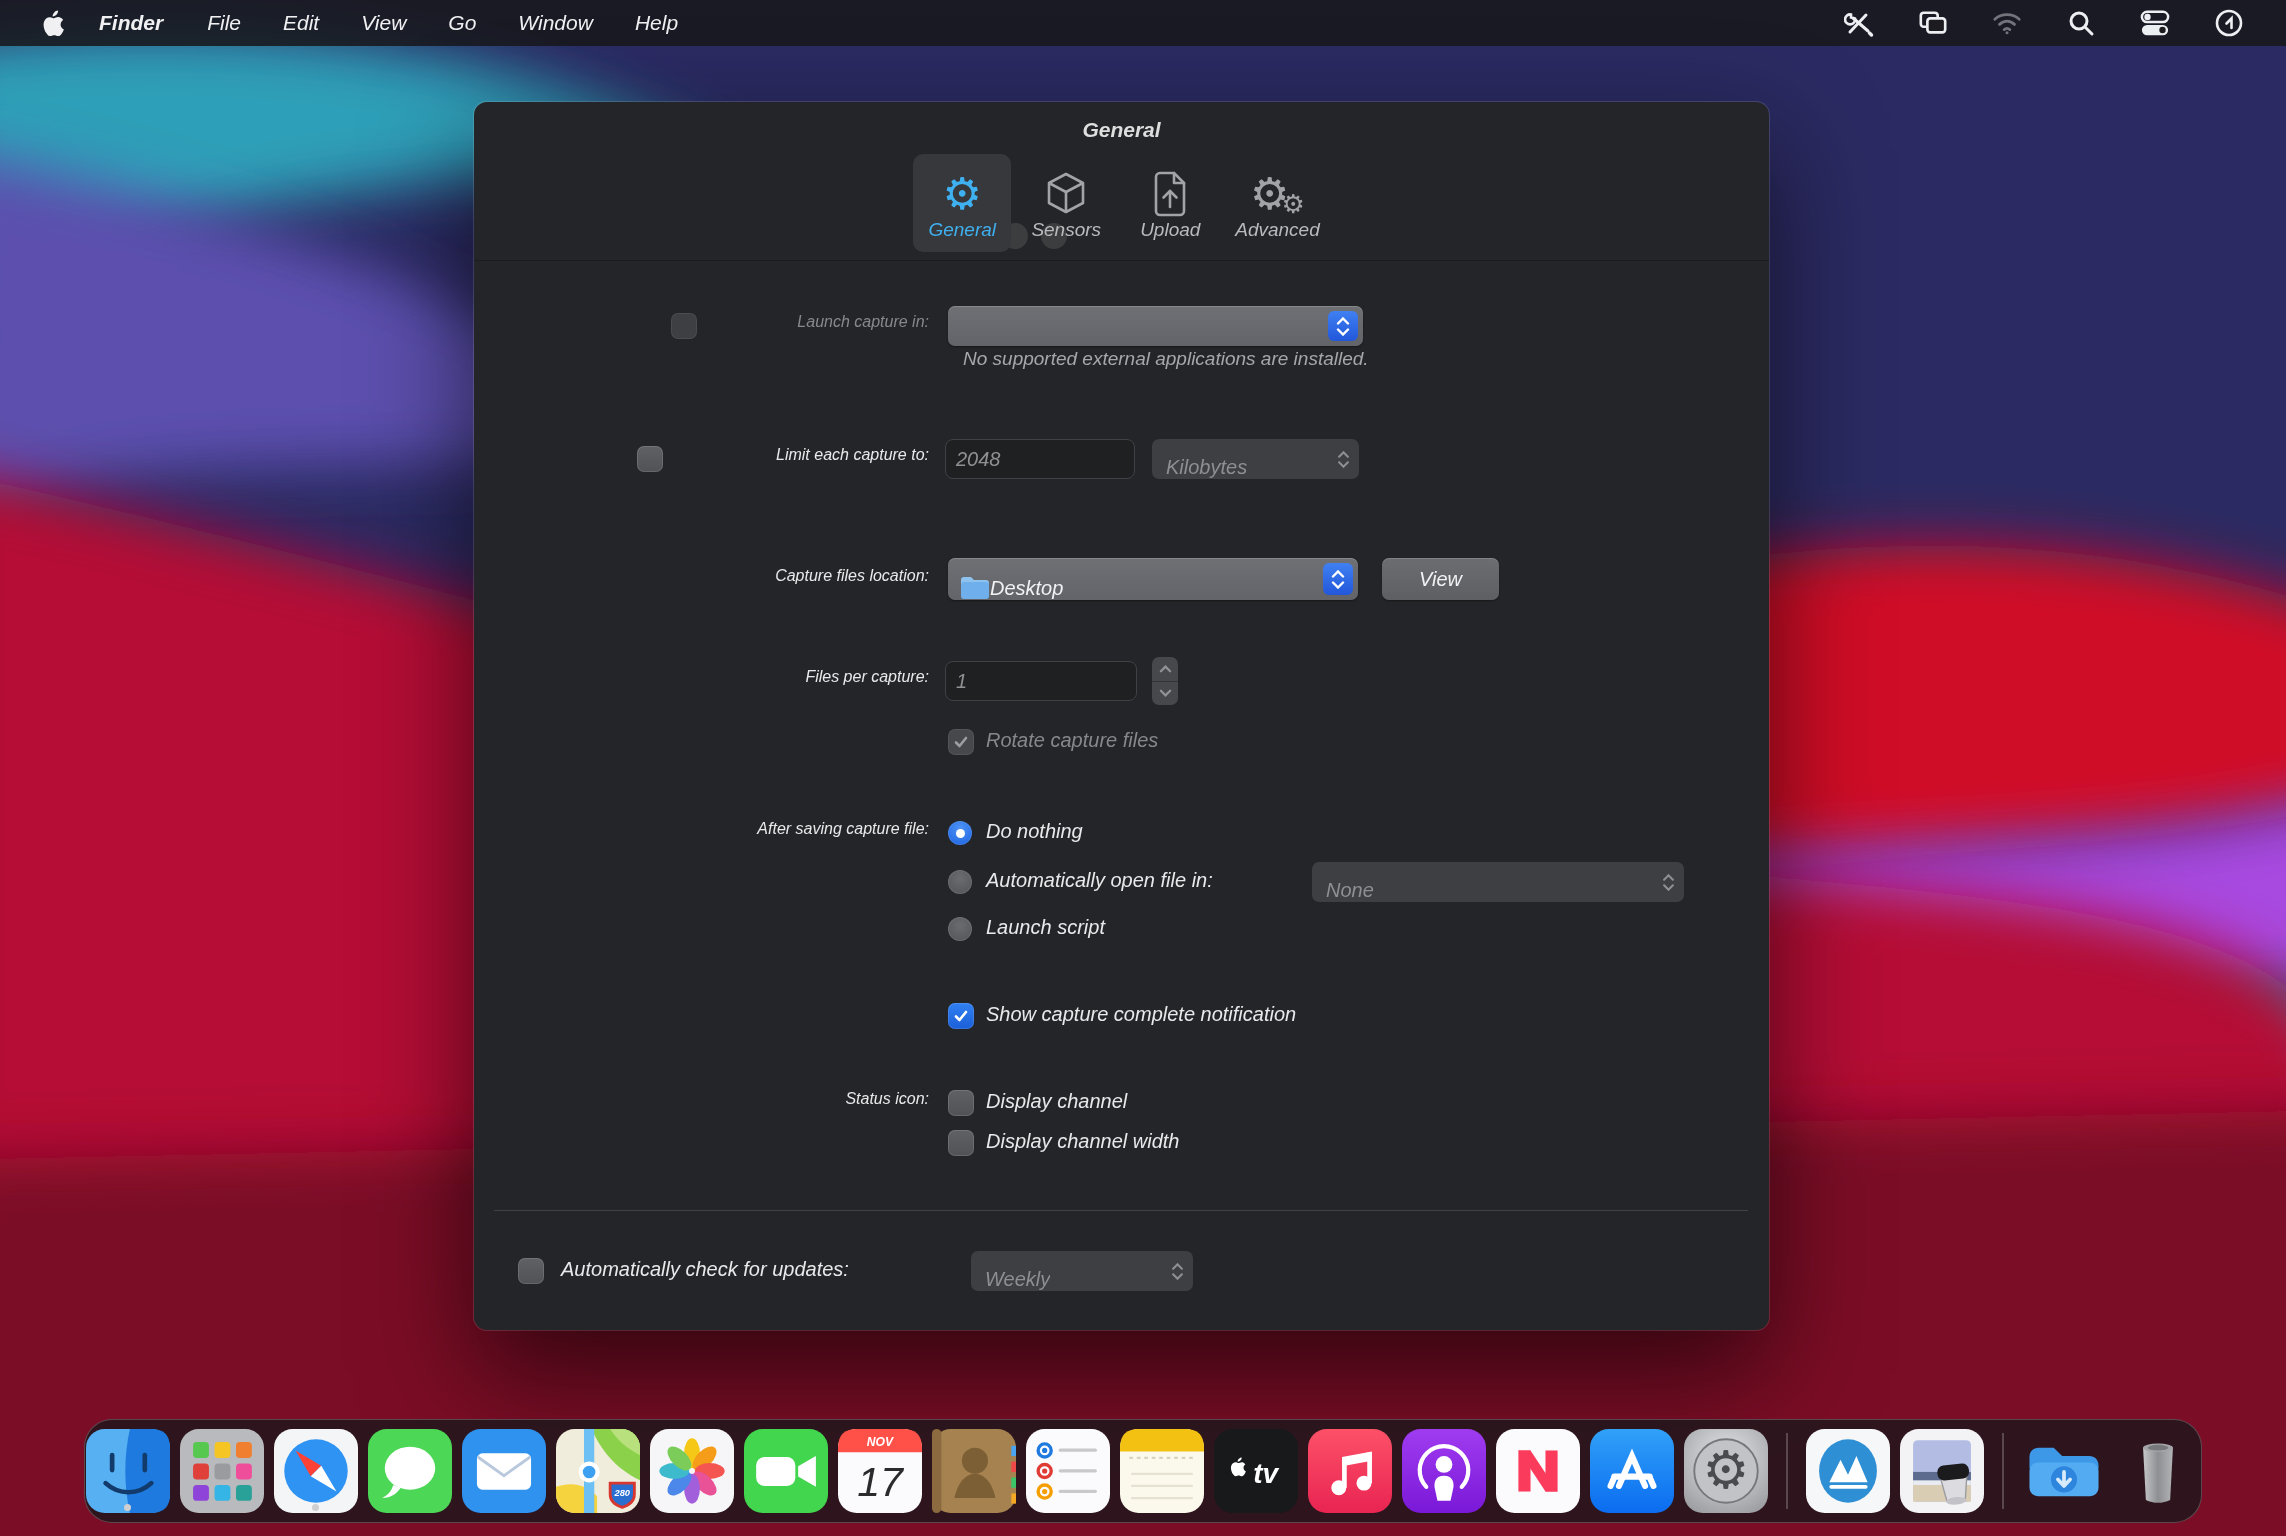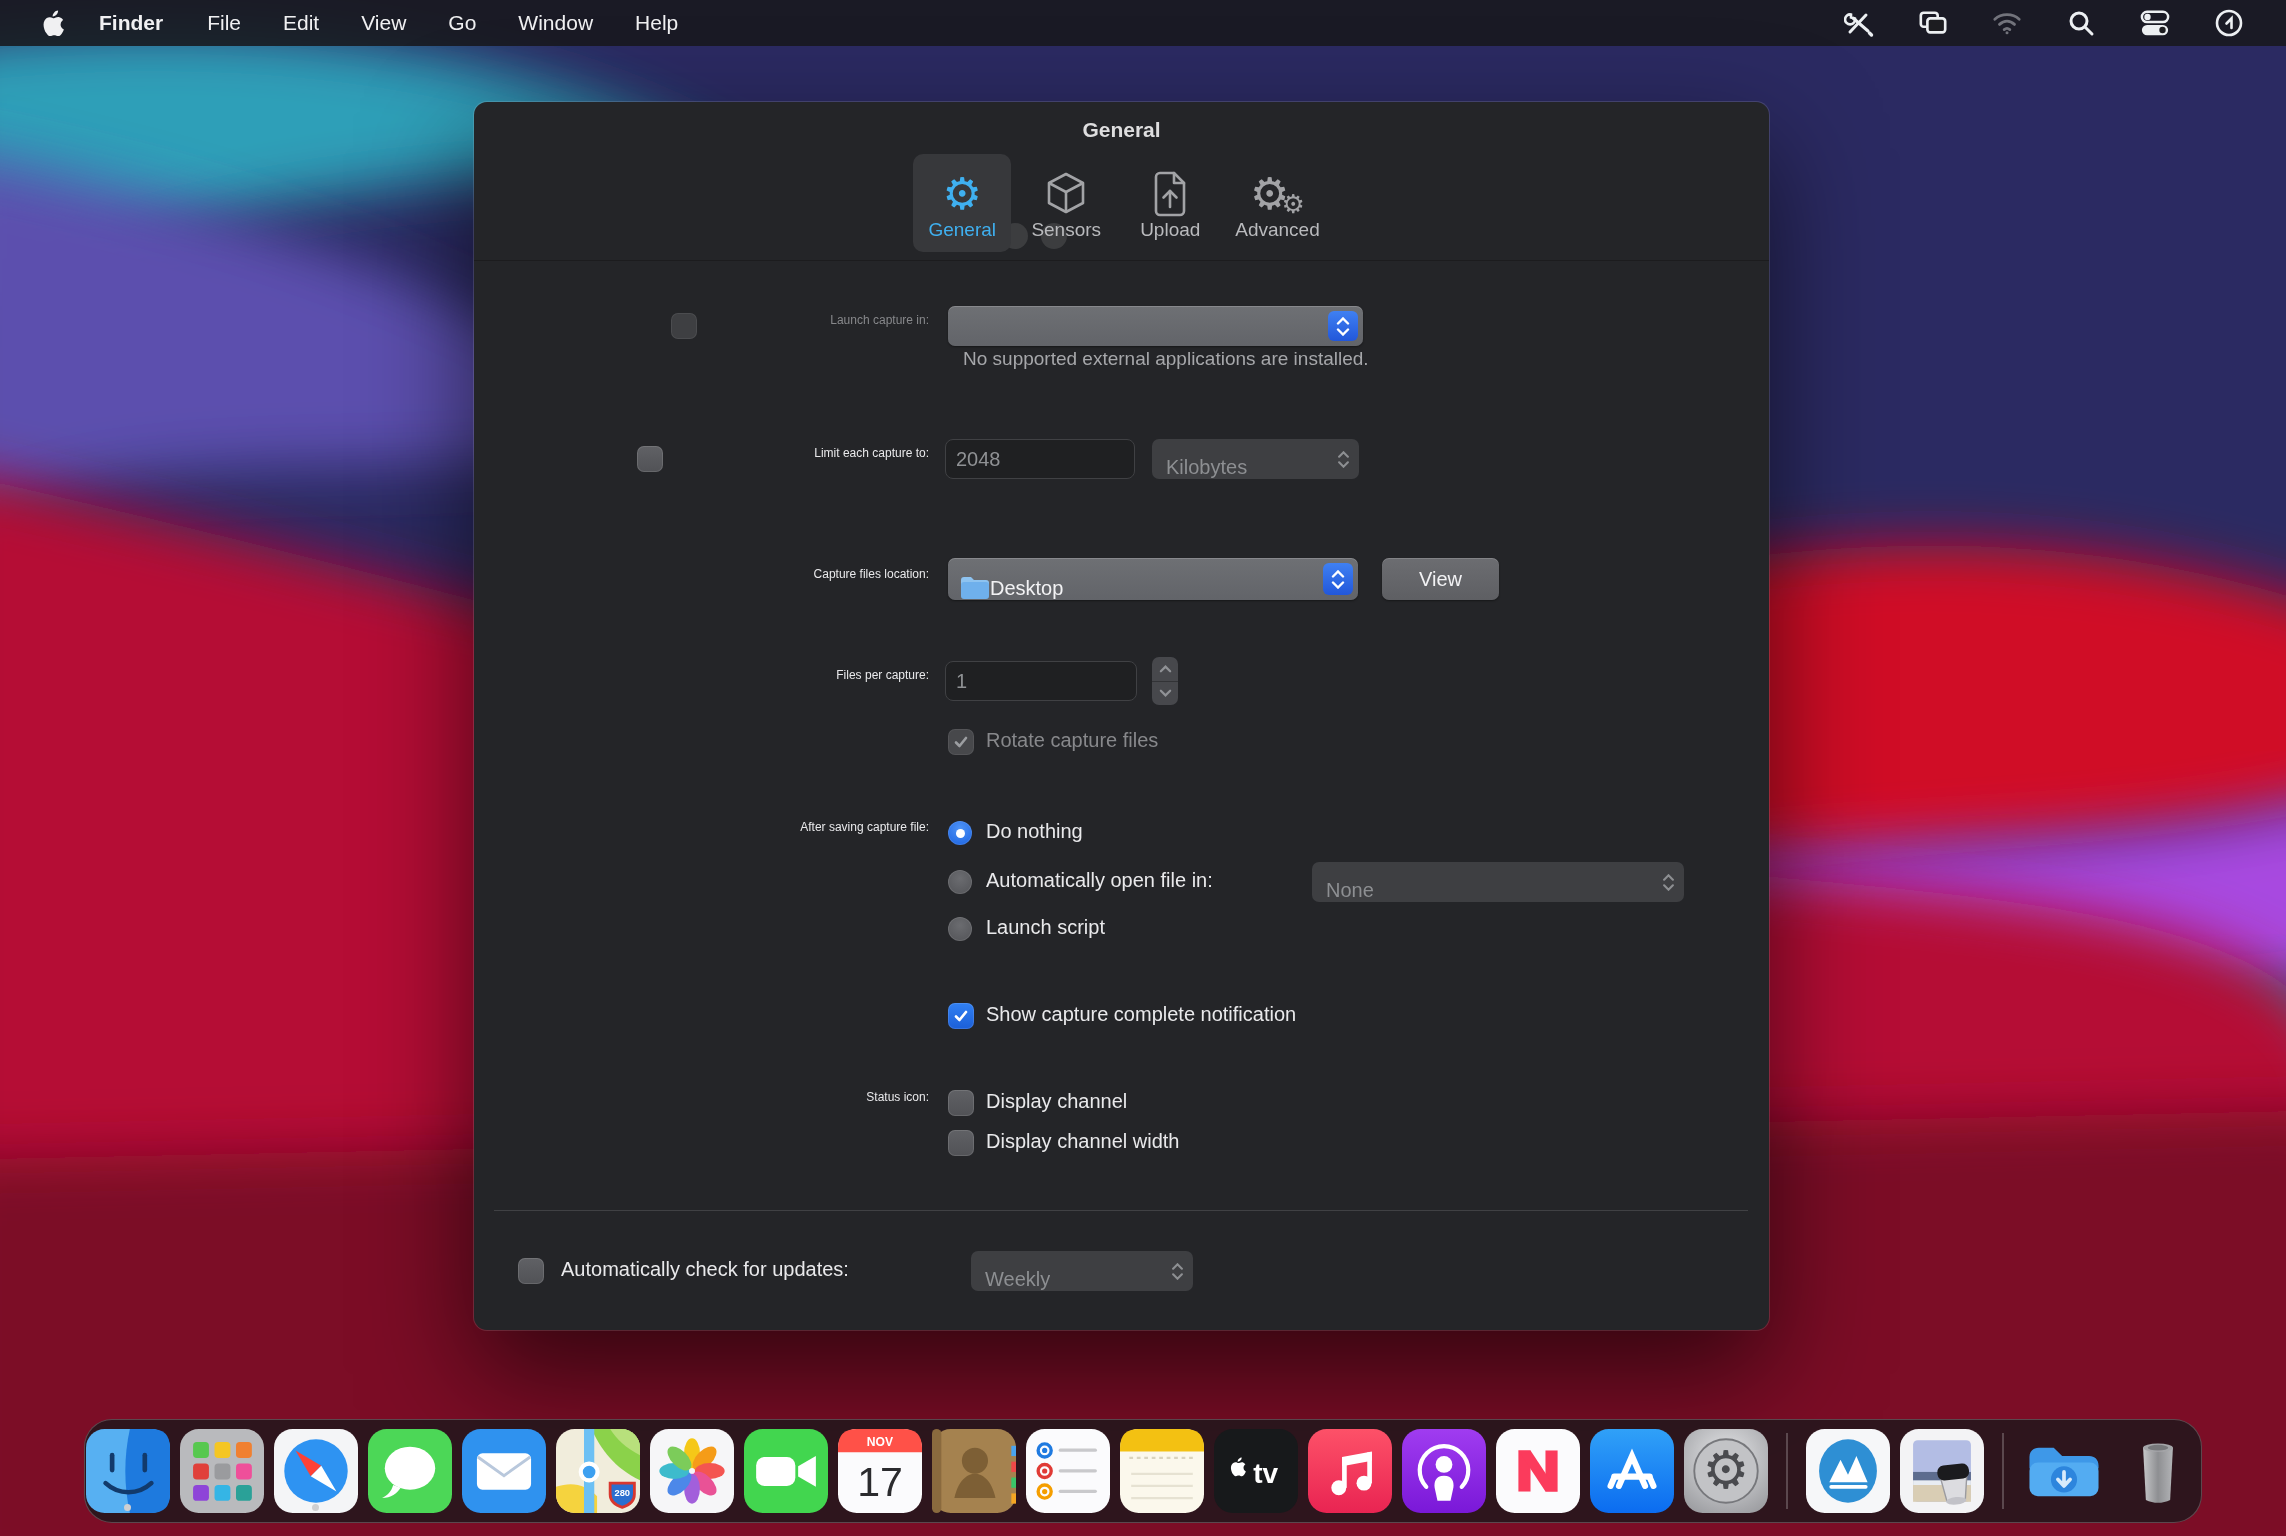--- a/index.html
+++ b/index.html
@@ -1,18 +1,18 @@
 <!DOCTYPE html>
 <html><head>
 <meta charset="utf-8">
 <style>
   * { margin:0; padding:0; box-sizing:border-box; }
   html,body { width:2286px; height:1536px; overflow:hidden; background:#000;
               font-family:"Liberation Sans","DejaVu Sans",sans-serif; }
-  .stage { position:absolute; inset:0; width:2286px; height:1450px; }
+  .stage { position:absolute; inset:0; width:2286px; height:1450px;font-style:italic; }
 
   
   .wallpaper { position:absolute; inset:0; }
   .wallpaper svg { position:absolute; inset:0; }
 
   
   .menubar { position:absolute; left:0; top:0; width:2286px; height:46px;
              background:rgba(24,24,28,0.88); display:flex; align-items:center;
              color:#f0f0f2; font-size:21px; }
   .menubar-left { display:flex; align-items:center; padding-left:30px; }
@@ -41,21 +41,21 @@
          color:#b9babd; font-size:19px; gap:2px; }
   .tab .t-ico { height:52px; display:flex; align-items:flex-end; justify-content:center;
                 color:#a2a3a6; }
   .tab.selected { background:#37383b; color:#3fb0f0; }
   .tab.selected .t-ico { color:#3fb0f0; }
   .gear-glyph { font-size:44px; line-height:46px; font-family:"DejaVu Sans",sans-serif; }
   .gear-sm { font-size:26px; line-height:26px; font-family:"DejaVu Sans",sans-serif; margin-left:-8px; }
   .hdr-line { position:absolute; left:0; right:0; top:158px; height:1px; background:#1c1c1e; }
 
   
-  .rlabel { position:absolute; right:840px; text-align:right; font-size:12px; color:#e9e9eb; white-space:nowrap; }
+  .rlabel { position:absolute; right:840px; text-align:right; font-size:16px; color:#e9e9eb; white-space:nowrap; }
   .llabel { position:absolute; font-size:20px; color:#e9e9eb; white-space:nowrap; }
   .dim { color:#87888b !important; }
   .helptext { position:absolute; font-size:19px; color:#a6a7aa; }
 
   .cb { position:absolute; width:26px; height:26px; border-radius:7px;
         background:linear-gradient(#606165,#515256);
         box-shadow:inset 0 0 0 1px rgba(255,255,255,0.12); }
   .cb.disabled { background:#3e3f42; box-shadow:inset 0 0 0 1px rgba(255,255,255,0.07); }
   .cb.on { background:linear-gradient(#3180f2,#1b5fd8); display:flex; align-items:center; justify-content:center; }
   .cb.on.disabled { background:#47484b; }

